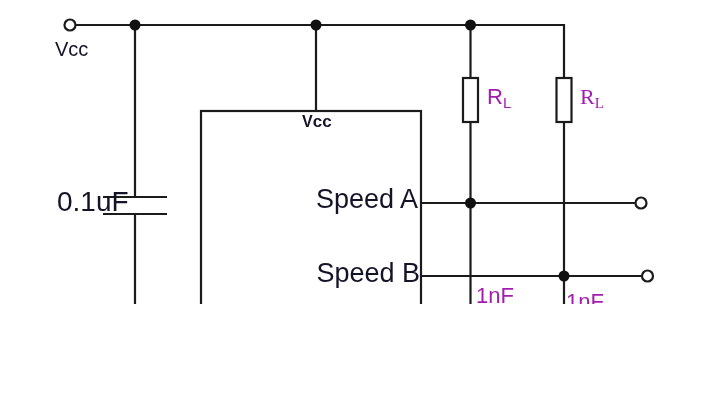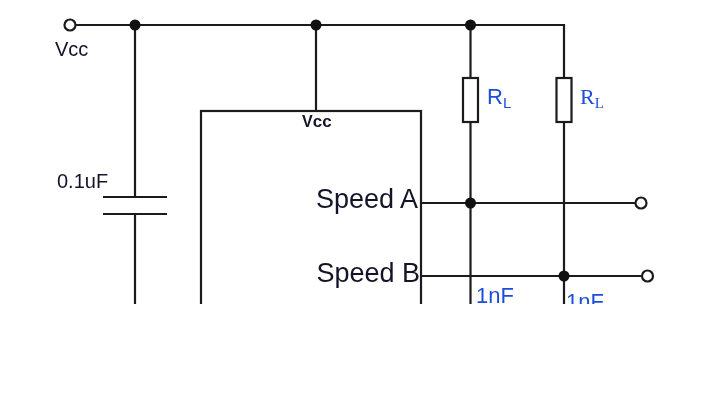--- a/index.html
+++ b/index.html
@@ -21,28 +21,28 @@
     top: 0;
   }
   .lbl {
     position: absolute;
     color: #141428;
     line-height: 1.15;
     white-space: nowrap;
     user-select: none;
   }
   .lbl-supply     { left: 55px;  top: 38px;  font-size: 20px; font-weight: 500; }
-  .lbl-bypass     { left: 57px;  top: 170px; font-size: 20px; }
+  .lbl-bypass     { left: 57px;  top: 186px; font-size: 28px; }
   .lbl-ic-vcc     { left: 302px; top: 112px; font-weight: bold; }
   .lbl-ic-vcc .base { font-size: 16px; }
   .lbl-ic-vcc .small { font-size: 17px; }
   .lbl-pin-a      { right: 301px; top: 184px; font-size: 27px; }
   .lbl-pin-b      { right: 299px; top: 258px; font-size: 27px; }
   .lbl-gnd        { left: 288px; top: 298px; font-size: 22px; }
-  .lbl-comp       { color: #1d4ed8; }
+  .lbl-comp       { color: #a21caf; }
   .lbl-r1         { left: 487px; top: 84px; font-size: 22px; }
   .lbl-r2         { left: 580px; top: 84px; font-size: 22px; font-family: "Liberation Serif", serif; }
   .lbl-r1 .sub, .lbl-r2 .sub { font-size: 15px; position: relative; top: 4px; }
   .lbl-c1         { left: 476px; top: 283px; font-size: 22px; }
   .lbl-c2         { left: 566px; top: 289px; font-size: 22px; }
 </style>
 </head>
 <body>
 
 <div class="canvas">

